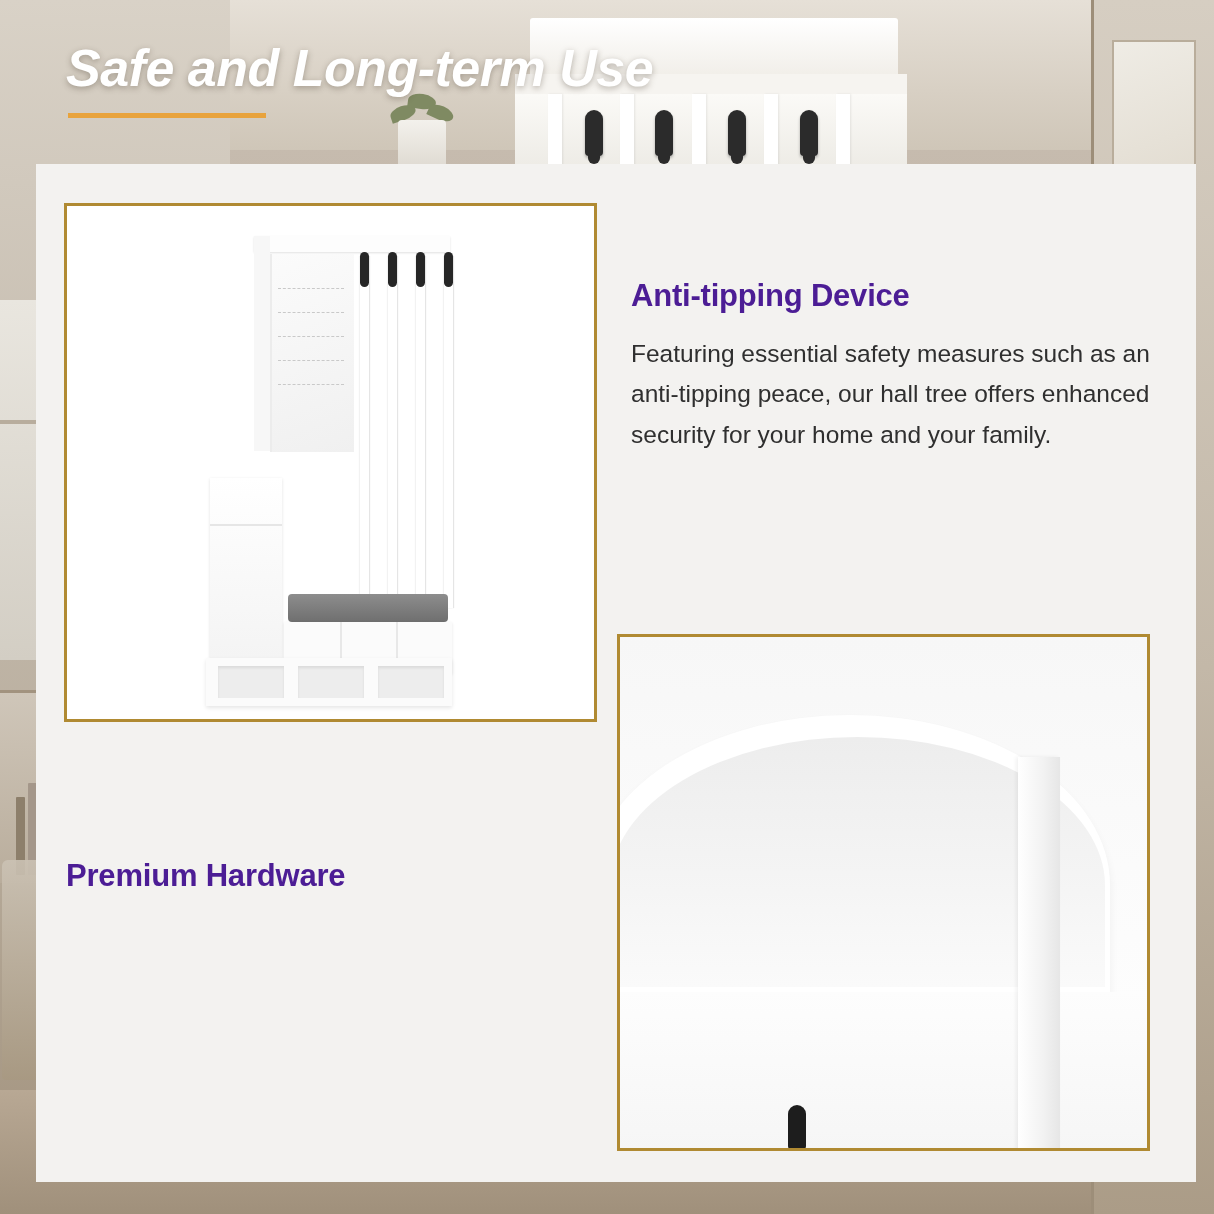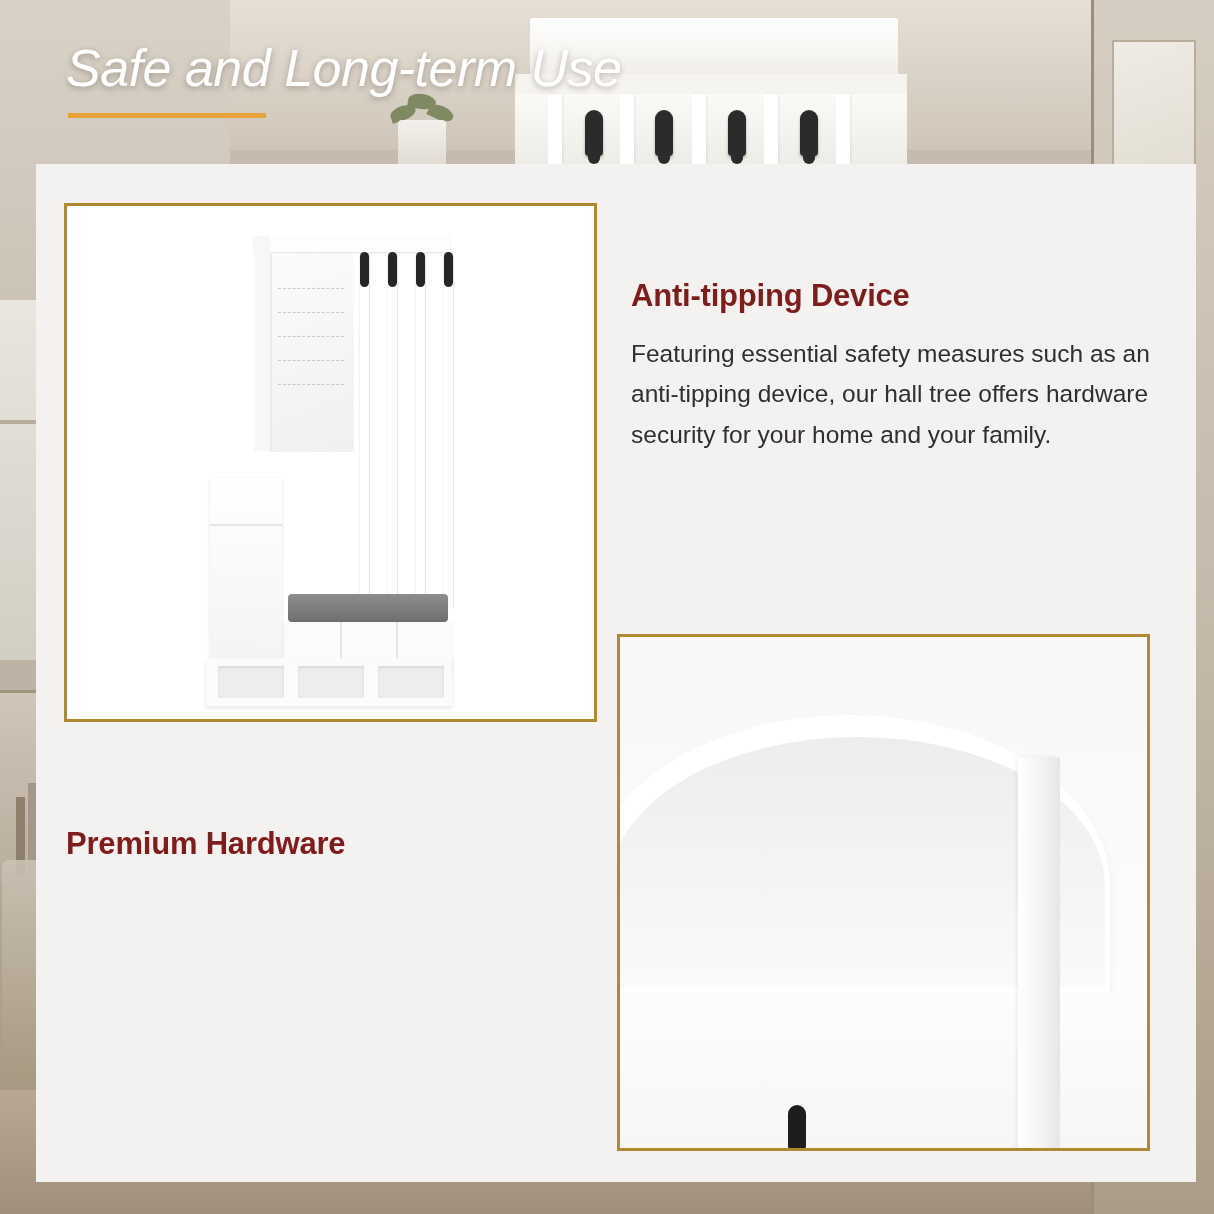--- a/index.html
+++ b/index.html
@@ -132,21 +132,21 @@
     background: #2b2b2b;
     border-radius: 0 0 7px 7px;
   }
 
   
   .title {
     position: absolute;
     left: 66px;
     top: 38px;
     font-size: 52px;
-    font-weight: normal;
+    font-weight: bold;
     font-style: italic;
     color: #ffffff;
     letter-spacing: -0.5px;
     text-shadow: 0 2px 6px rgba(60,50,35,.35);
     white-space: nowrap;
   }
   .title-underline {
     position: absolute;
     left: 68px;
     top: 113px;
@@ -330,27 +330,27 @@
   
   .block-right {
     position: absolute;
     left: 631px;
     top: 278px;
     width: 520px;
   }
   .block-left {
     position: absolute;
     left: 66px;
-    top: 826px;
+    top: 858px;
     width: 560px;
   }
   .heading {
     font-size: 31px;
     font-weight: bold;
-    color: #7f1d1d;
+    color: #4c1d95;
     margin: 0 0 20px 0;
     letter-spacing: -0.2px;
   }
   .body {
     font-size: 24.5px;
     line-height: 1.65;
     color: #2f2f2f;
     margin: 0;
   }
 </style>
@@ -451,20 +451,20 @@
       <div class="cu-arch"></div>
       <div class="cu-arch-shadow"></div>
       <div class="cu-lower"></div>
       <div class="cu-post"></div>
       <div class="cu-hook"></div>
     </div>
   </div>
 
   <div class="block-right">
     <h2 class="heading">Anti-tipping Device</h2>
-    <p class="body">Featuring essential safety measures such as an anti-tipping device, our hall tree offers hardware security for your home and your family.</p>
+    <p class="body">Featuring essential safety measures such as an anti-tipping peace, our hall tree offers enhanced security for your home and your family.</p>
   </div>
 
   <div class="block-left">
     <h2 class="heading">Premium Hardware</h2>
   </div>
 
 </div>
 
 </body></html>

